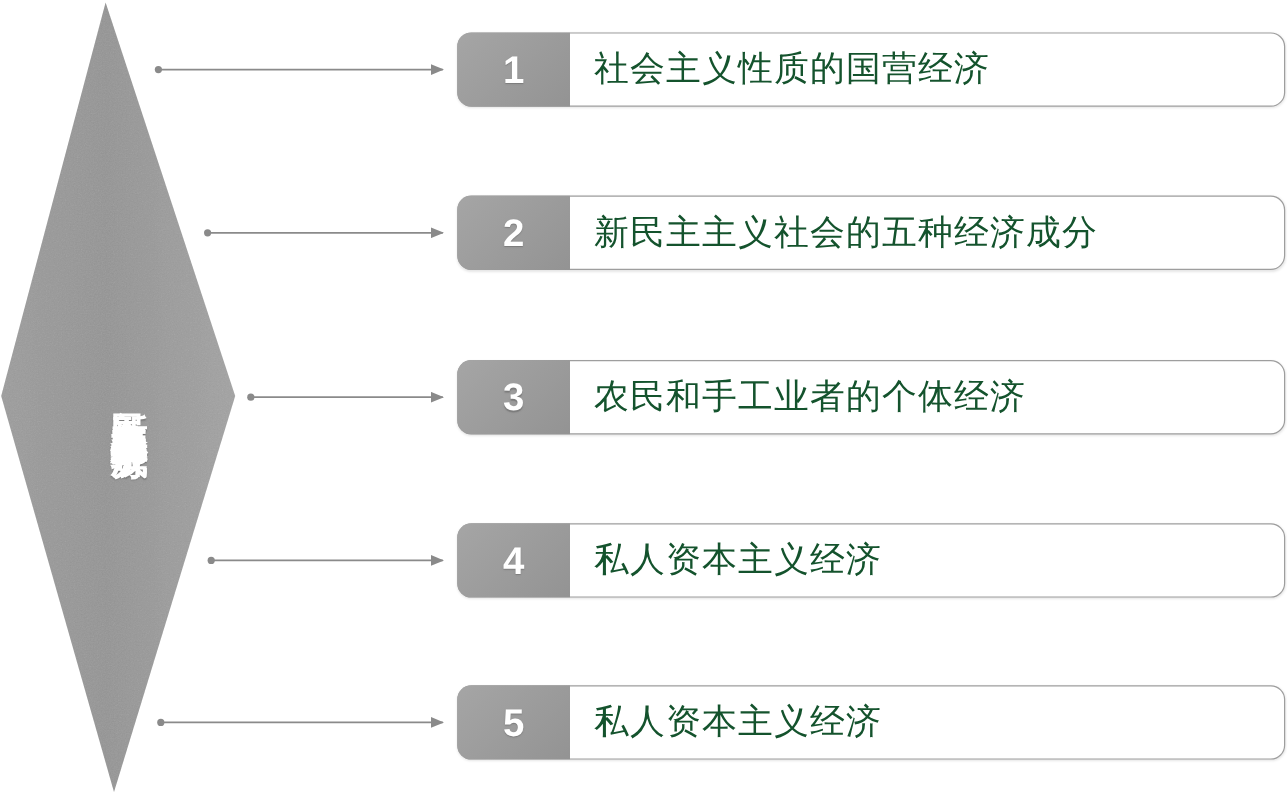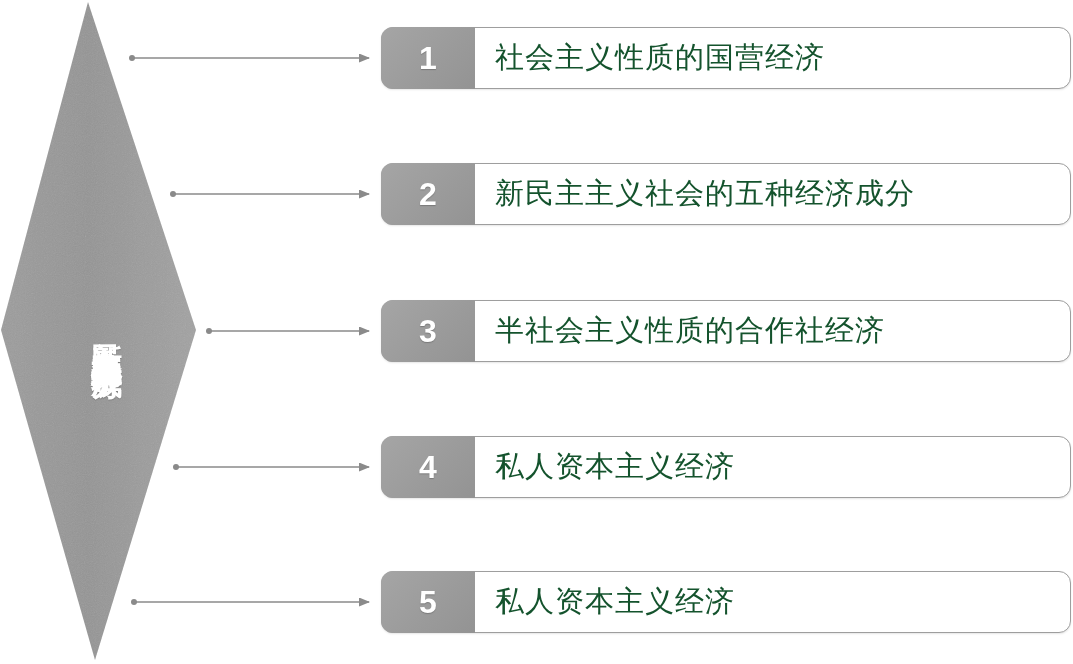--- a/index.html
+++ b/index.html
@@ -187,21 +187,21 @@
 
   <div class="row" style="top:163px">
     <div class="pill"></div>
     <div class="badge">2</div>
     <div class="row-text">新民主主义社会的五种经济成分</div>
   </div>
 
   <div class="row" style="top:300px">
     <div class="pill"></div>
     <div class="badge">3</div>
-    <div class="row-text">半社会主义性质的合作社经济</div>
+    <div class="row-text">农民和手工业者的个体经济</div>
   </div>
 
   <div class="row" style="top:436px">
     <div class="pill"></div>
     <div class="badge">4</div>
     <div class="row-text">私人资本主义经济</div>
   </div>
 
   <div class="row" style="top:571px">
     <div class="pill"></div>

